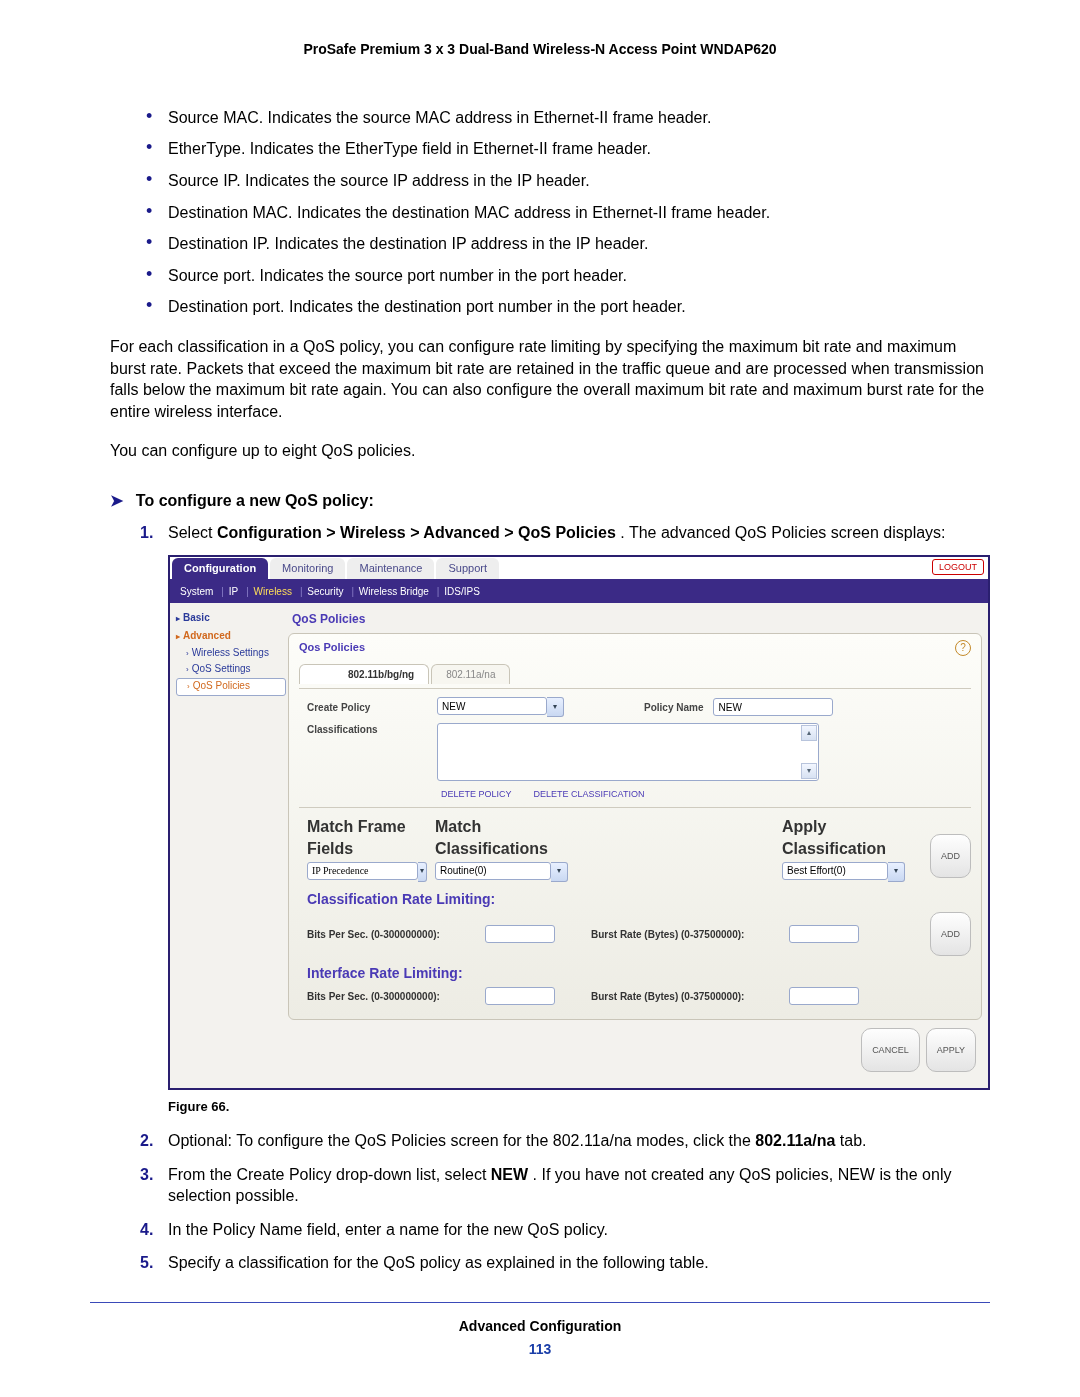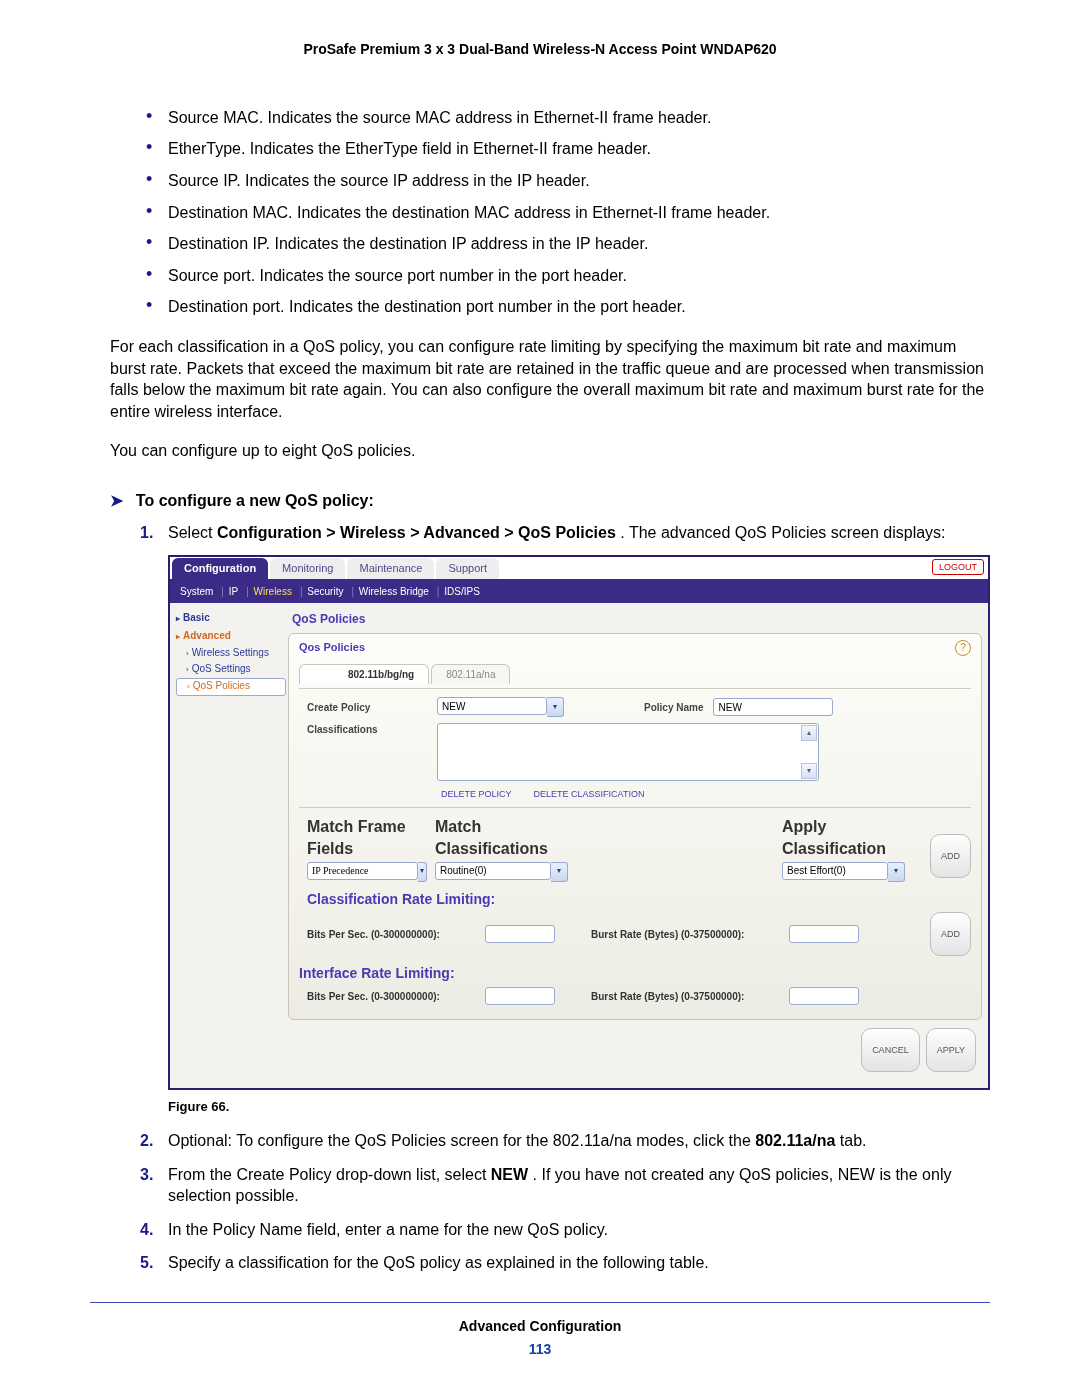--- a/index.html
+++ b/index.html
@@ -374,21 +374,21 @@
                 <div class="grid-row" style="margin-left:8px;">
                   <div class="h" style="font-weight:bold;font-size:10px;width:170px;">Bits Per Sec. (0-300000000):</div>
                   <input class="inp" style="width: 70px;" value="">
                   <div style="width:20px;"></div>
                   <div class="h" style="font-weight:bold;font-size:10px;width:190px;">Burst Rate (Bytes) (0-37500000):</div>
                   <input class="inp" style="width: 70px;" value="">
                   <div style="flex:1;"></div>
                   <button class="pillbtn">ADD</button>
                 </div>
 
-                <div class="sec-title" style="margin-left:0;">Interface Rate Limiting:</div>
+                <div class="sec-title" style="margin-left:8px;">Interface Rate Limiting:</div>
                 <div class="grid-row" style="margin-left:8px;">
                   <div class="h" style="font-weight:bold;font-size:10px;width:170px;">Bits Per Sec. (0-300000000):</div>
                   <input class="inp" style="width: 70px;" value="">
                   <div style="width:20px;"></div>
                   <div class="h" style="font-weight:bold;font-size:10px;width:190px;">Burst Rate (Bytes) (0-37500000):</div>
                   <input class="inp" style="width: 70px;" value="">
                 </div>
               </div>
 
               <div class="footer-btns">

